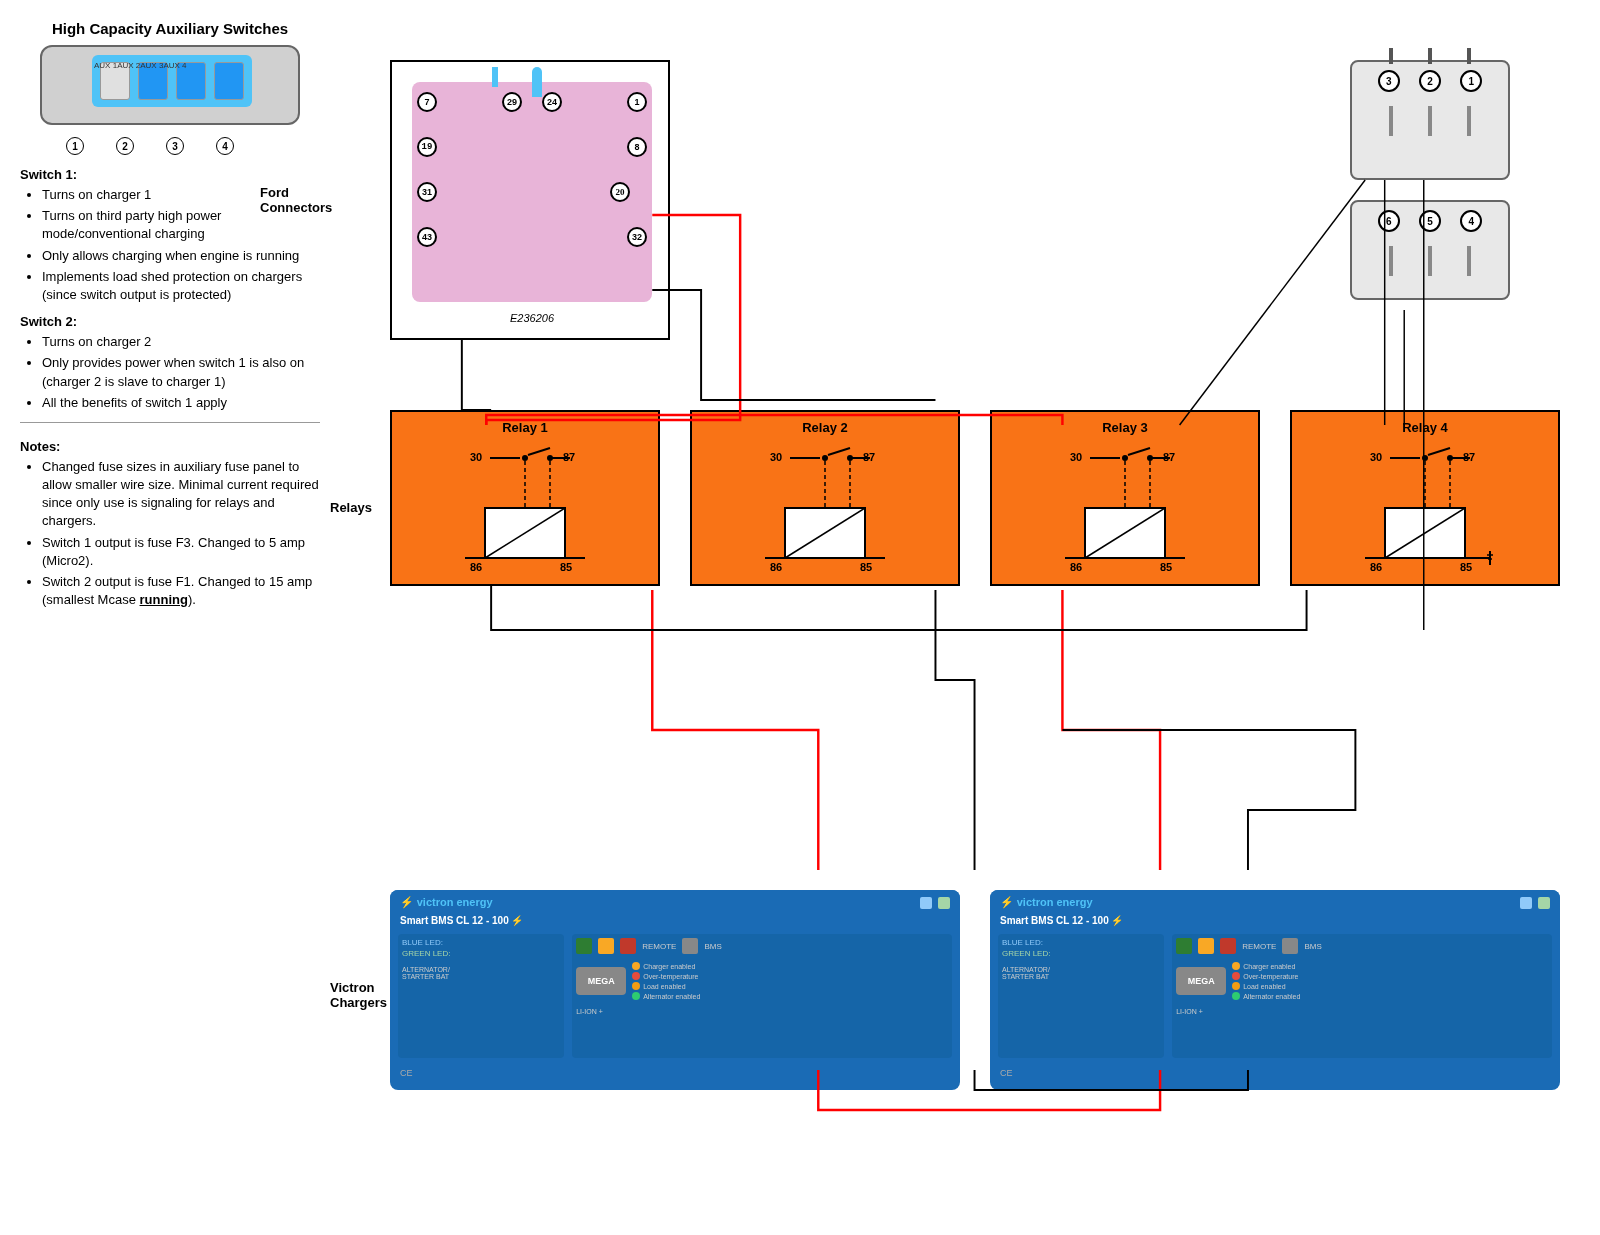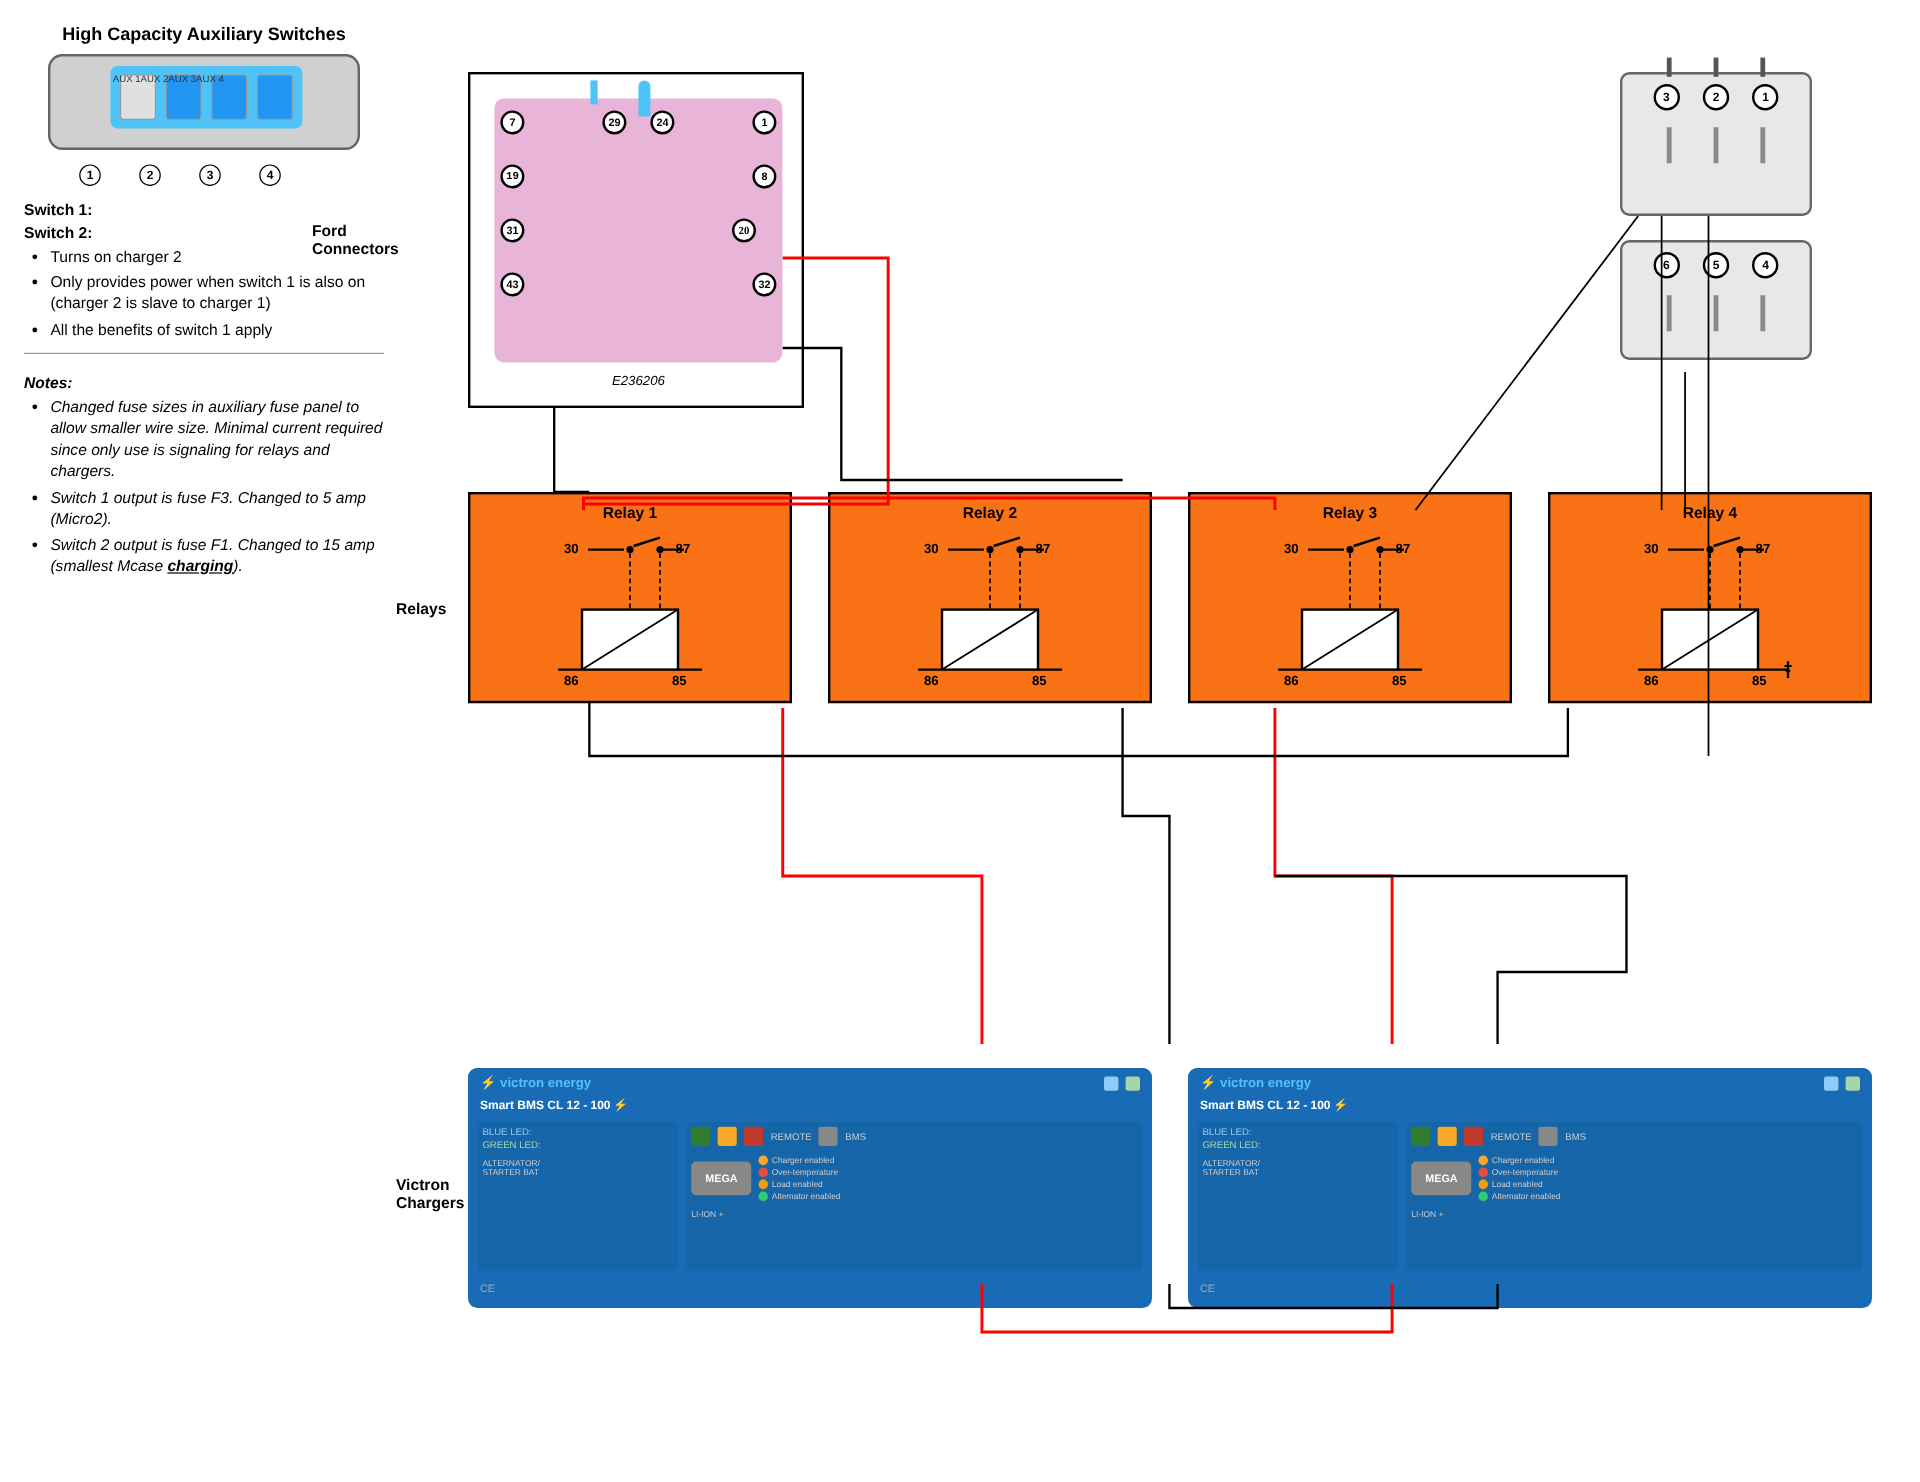--- a/index.html
+++ b/index.html
@@ -92,21 +92,20 @@
       list-style: disc;
       padding-left: 22px;
       margin-bottom: 10px;
     }
     .bullet-list li {
       margin-bottom: 3px;
       line-height: 1.4;
     }
     .notes-section {
       margin-top: 16px;
-      font-style: italic;
     }
     .underline { text-decoration: underline; }
     .bold { font-weight: bold; }
 
     
     .right-panel {
       flex: 1;
       position: relative;
     }
     
@@ -378,36 +377,42 @@
     </div>
 
     <div class="numbered-labels" style="margin-left:30px;">
       <div class="circle-num">1</div>
       <div class="circle-num">2</div>
       <div class="circle-num">3</div>
       <div class="circle-num">4</div>
     </div>
 
     <div class="section-title">Switch 1:</div>
+    <ul class="bullet-list">
+      <li>Turns on charger 1</li>
+      <li>Turns on third party high power mode/conventional charging</li>
+      <li>Only allows charging when engine is running</li>
+      <li>Implements load shed protection on chargers (since switch output is protected)</li>
+    </ul>
 
     <div class="section-title">Switch 2:</div>
     <ul class="bullet-list">
       <li>Turns on charger 2</li>
       <li>Only provides power when switch 1 is also on (charger 2 is slave to charger 1)</li>
       <li>All the benefits of switch 1 apply</li>
     </ul>
 
     <div class="divider"></div>
 
     <div class="notes-section">
       <div class="section-title">Notes:</div>
       <ul class="bullet-list">
         <li>Changed fuse sizes in auxiliary fuse panel to allow smaller wire size. Minimal current required since only use is signaling for relays and chargers.</li>
         <li>Switch 1 output is fuse F3. Changed to 5 amp (Micro2).</li>
-        <li>Switch 2 output is fuse F1. Changed to 15 amp (smallest Mcase <span class="underline bold">charging</span>).</li>
+        <li>Switch 2 output is fuse F1. Changed to 15 amp (smallest Mcase <span class="underline bold">running</span>).</li>
       </ul>
     </div>
   </div>
 
   <div class="right-panel">
 
     <div class="top-titles">
     </div>
 
     <div class="diagram-area">

